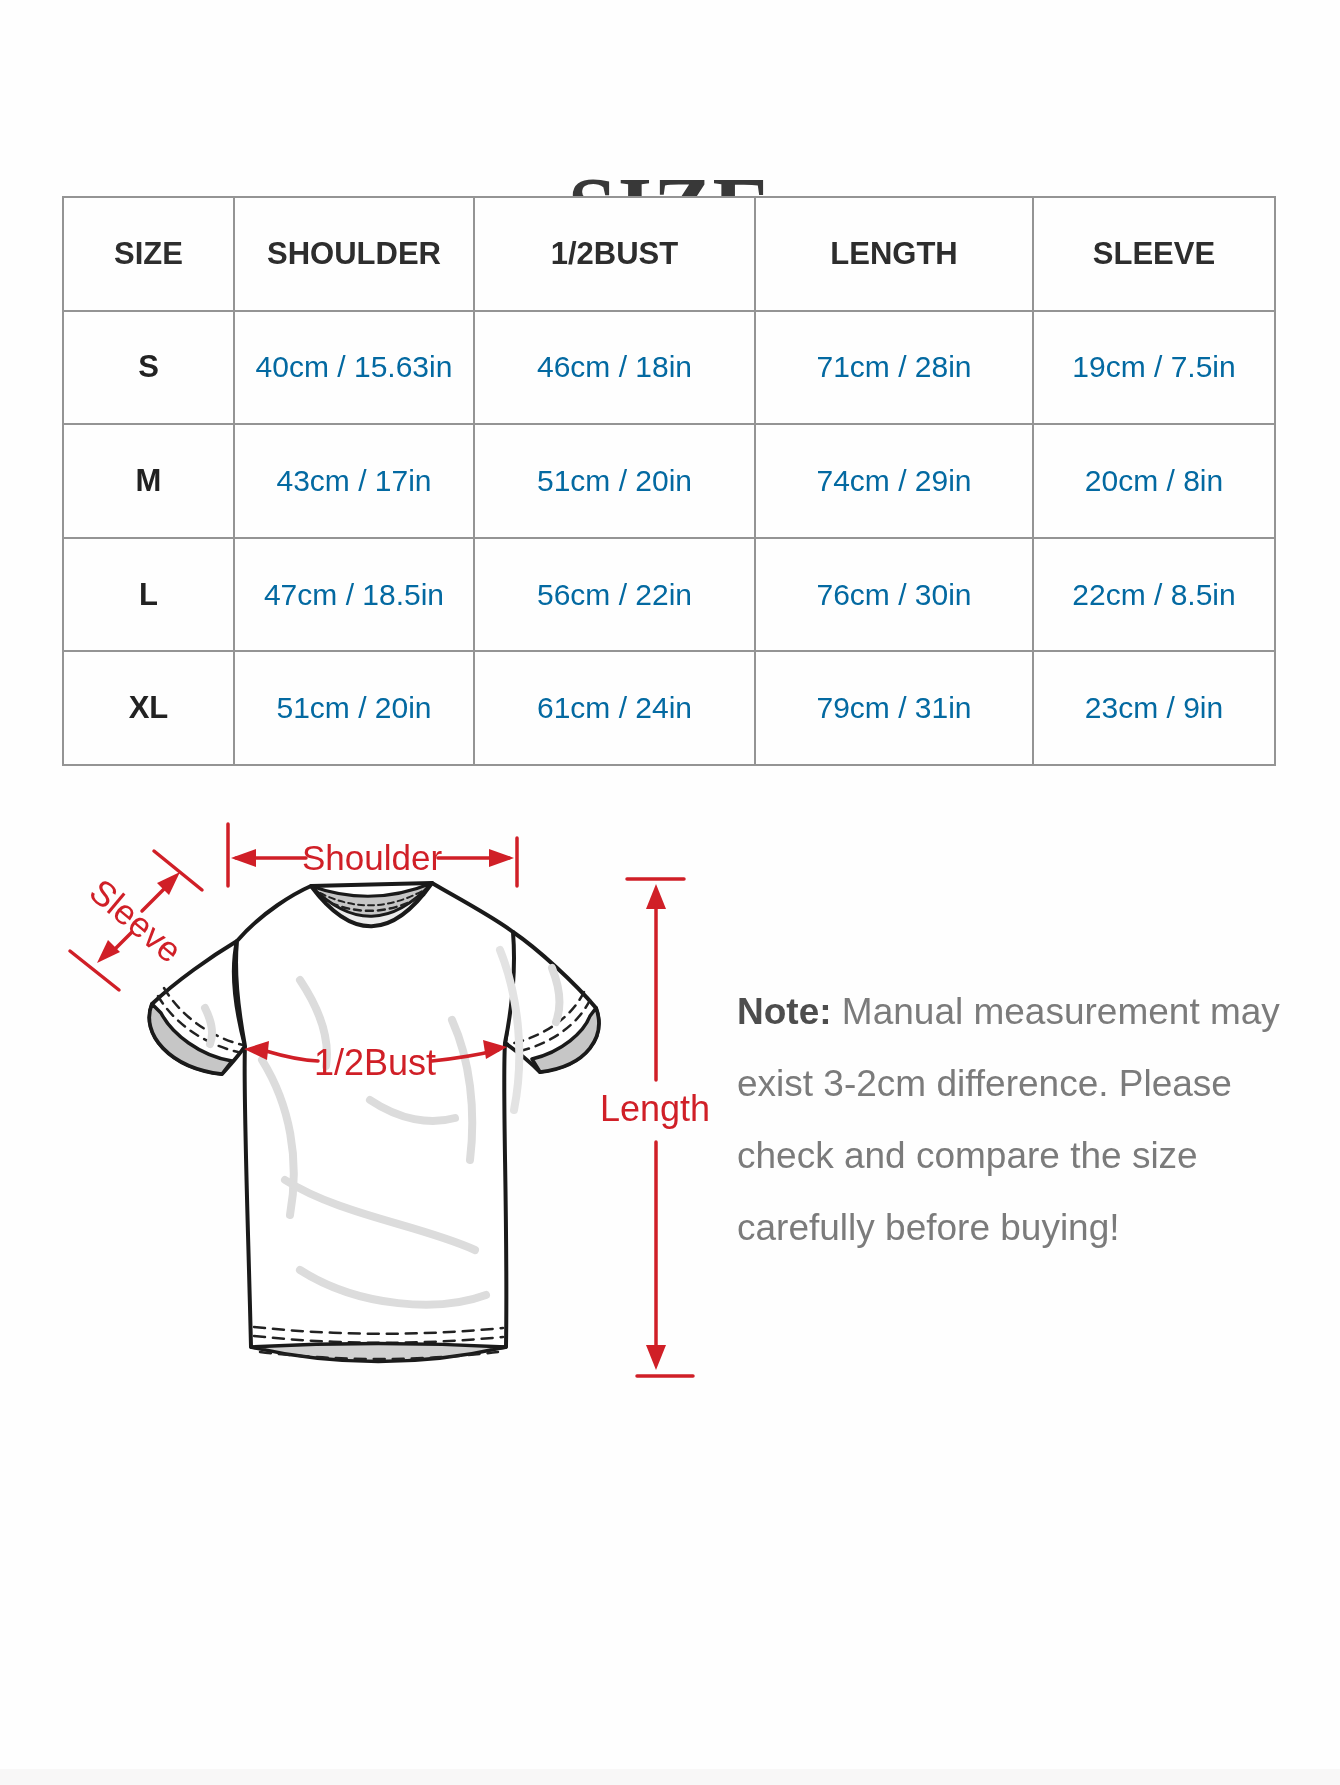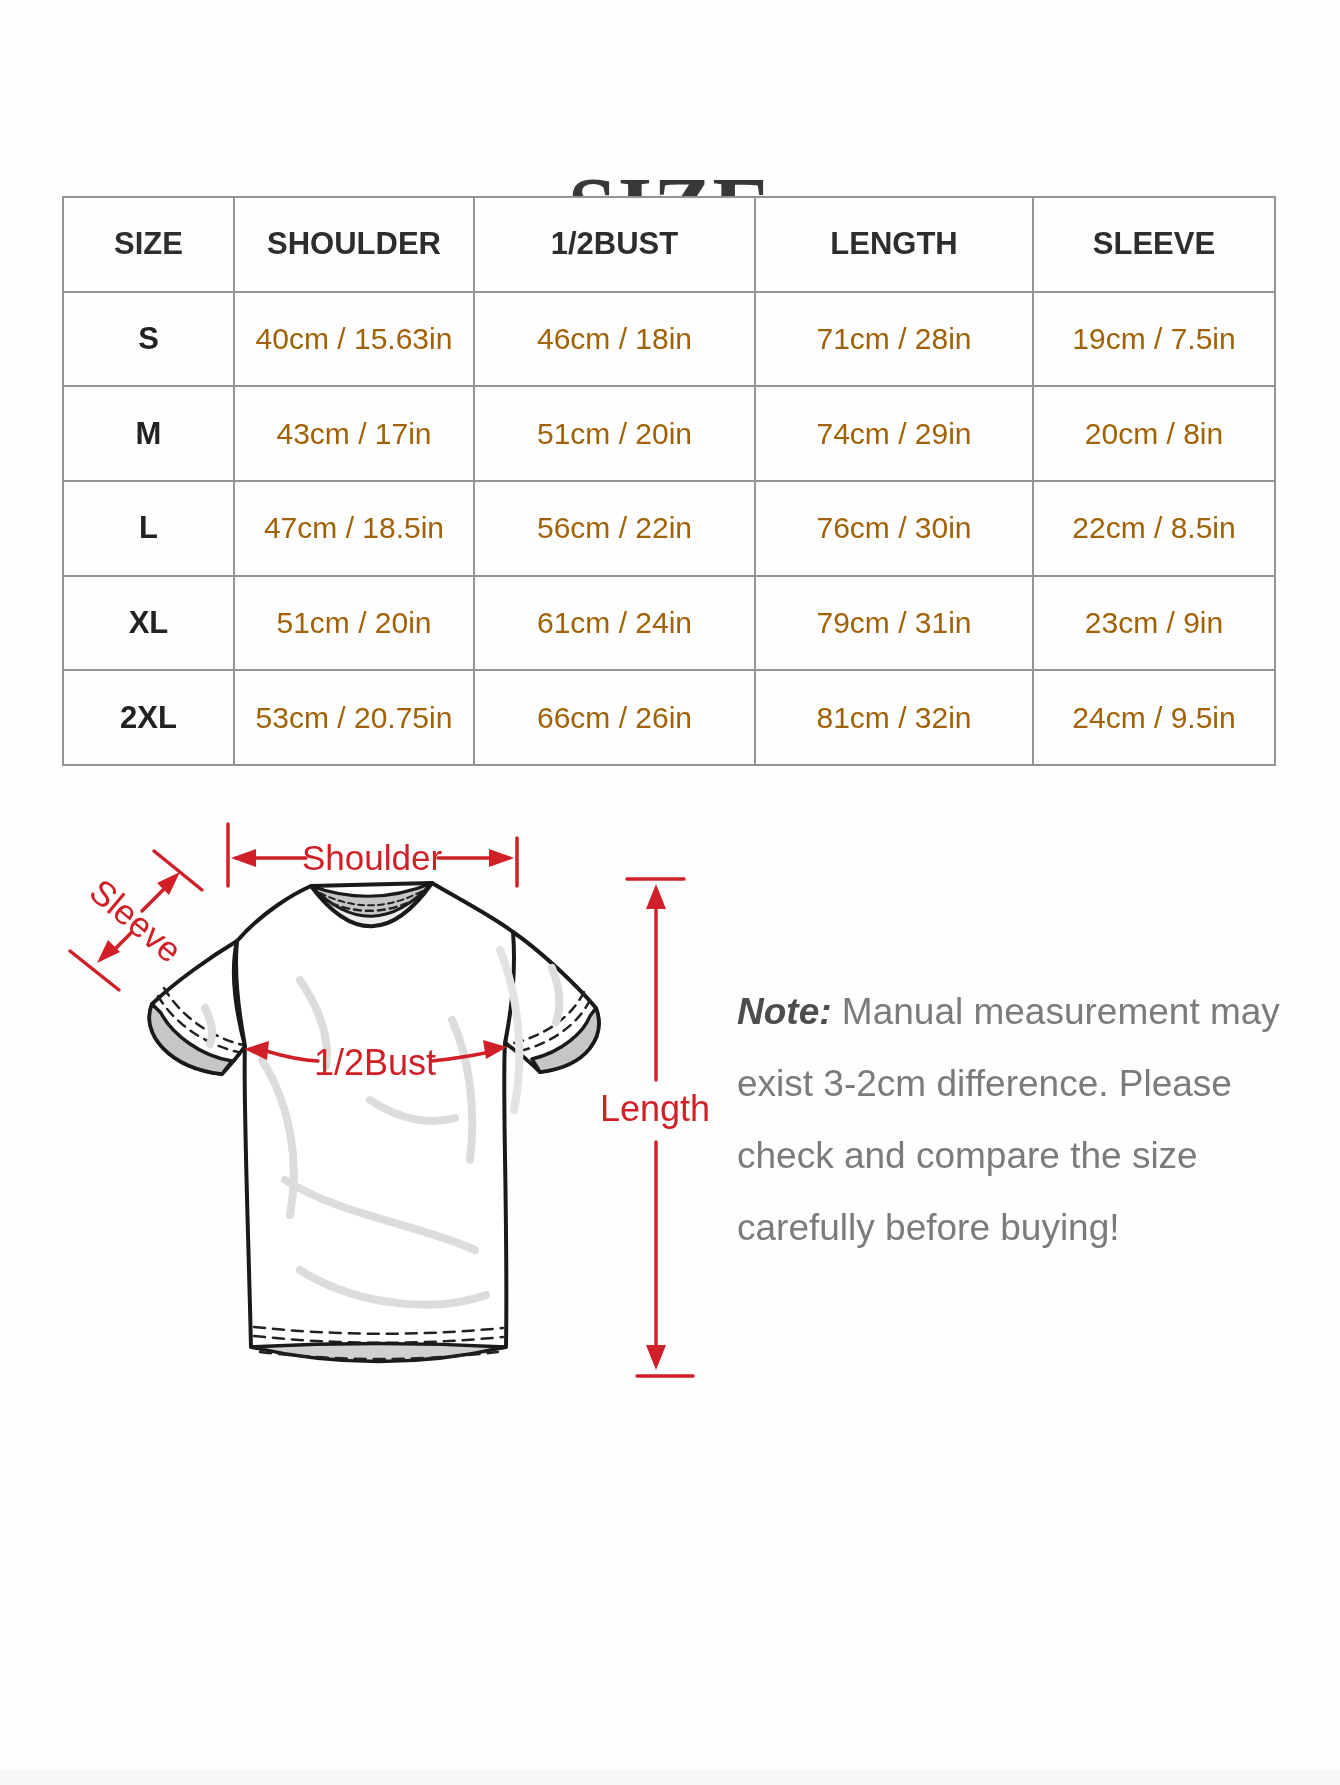--- a/index.html
+++ b/index.html
@@ -30,39 +30,39 @@
     border:2px solid #949494;
     text-align:center;
     vertical-align:middle;
     padding:0;
     height:61px;
   }
   table.size-table th{
     font-size:31px;font-weight:bold;color:#2d2d2d;
   }
   table.size-table td{
-    font-size:30px;color:#a16207;
+    font-size:30px;color:#0369a1;
   }
   table.size-table td.size-col{
     font-size:31px;font-weight:bold;color:#222;
   }
   .col-size{width:171px;}
   .col-shoulder{width:240px;}
   .col-bust{width:281px;}
   .col-length{width:278px;}
   .col-sleeve{width:242px;}
   svg.diagram{
     position:absolute;left:0;top:0;
     width:1340px;height:1785px;
   }
   .note-block{
     position:absolute;left:737px;top:976px;width:575px;
     font-size:37px;line-height:72px;color:#7b7b7b;
   }
-  .note-block b{color:#4d4d4d;font-style:italic;}
+  .note-block b{color:#4d4d4d;}
   .bottom-strip{
     position:absolute;left:0;right:0;bottom:0;height:16px;
     background:#f8f7f7;
   }
 </style>
 </head>
 <body>
 
 <h1 class="page-title">SIZE</h1>
 
@@ -103,27 +103,20 @@
     <td>76cm / 30in</td>
     <td>22cm / 8.5in</td>
   </tr>
   <tr>
     <td class="size-col">XL</td>
     <td>51cm / 20in</td>
     <td>61cm / 24in</td>
     <td>79cm / 31in</td>
     <td>23cm / 9in</td>
   </tr>
-  <tr>
-    <td class="size-col">2XL</td>
-    <td>53cm / 20.75in</td>
-    <td>66cm / 26in</td>
-    <td>81cm / 32in</td>
-    <td>24cm / 9.5in</td>
-  </tr>
 </tbody>
   </table>
 
 <svg class="diagram" viewBox="0 0 1340 1785" xmlns="http://www.w3.org/2000/svg">
 
   <g stroke-linecap="round" stroke-linejoin="round">
 
     <path d="M237,941 C212,956 176,981 152,1004 C140,1034 170,1068 222,1074
              C232,1063 240,1054 245,1046 C235,1008 230,972 237,941 Z" fill="#ffffff" stroke="#1a1a1a" stroke-width="4"></path>
     <path d="M152,1004 C140,1034 170,1068 222,1074 L232,1061

